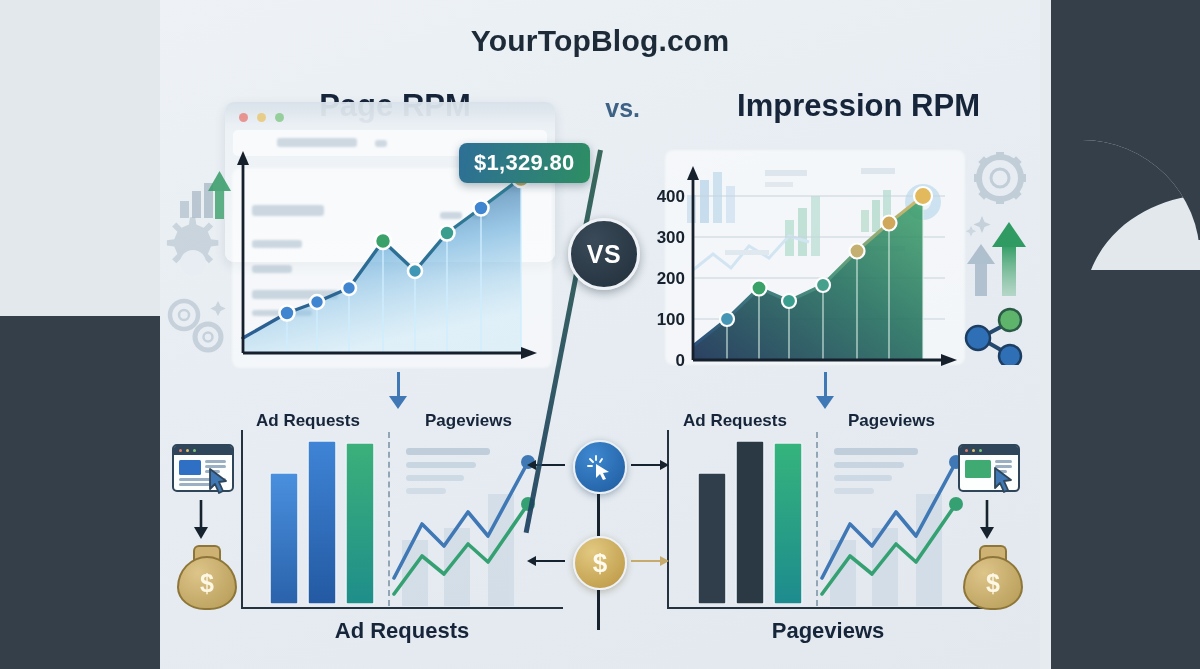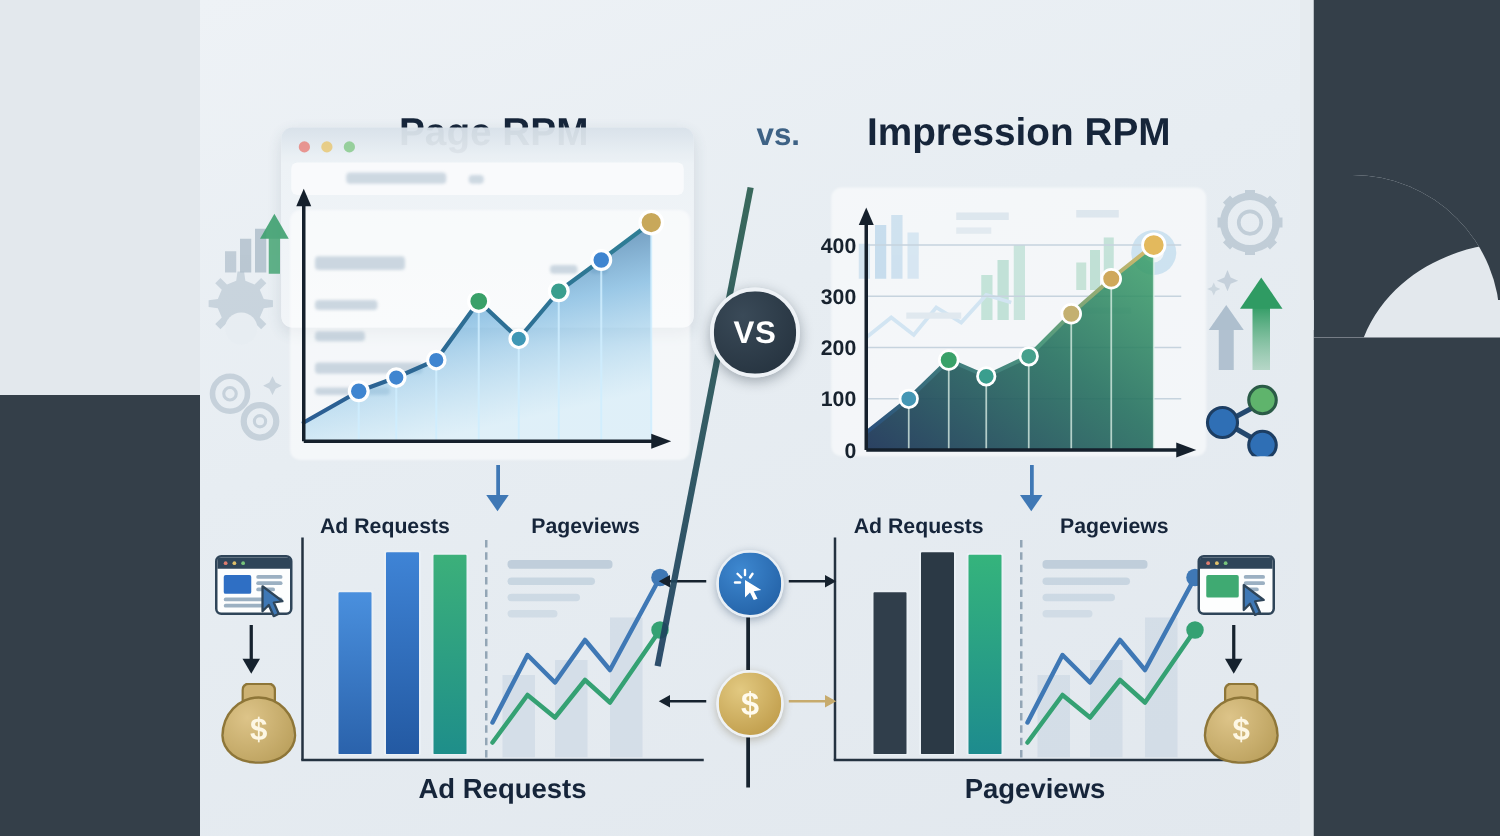--- a/index.html
+++ b/index.html
@@ -18,21 +18,21 @@
   
   .canvas{position:absolute;left:160px;top:0;width:880px;height:669px;
      background:linear-gradient(160deg,#eef2f6 0%,#e7edf2 40%,#e2e8ee 100%);}
 
   
   .site-title{position:absolute;left:0;right:0;top:24px;text-align:center;font-size:30px;font-weight:bold;
      color:#1d2a38;letter-spacing:.2px;}
   .heading-row{position:absolute;left:160px;top:88px;width:880px;height:46px;}
   .h-left{position:absolute;left:120px;top:0;width:230px;text-align:center;font-size:31px;font-weight:bold;color:#16253a;}
   .h-vs{position:absolute;left:400px;top:6px;width:80px;text-align:right;font-size:25px;font-weight:bold;color:#3e6285;}
-  .h-right{position:absolute;left:490px;top:0;width:330px;text-align:center;font-size:31px;font-weight:bold;color:#16253a;}
+  .h-right{position:absolute;left:490px;top:0;width:330px;text-align:right;font-size:31px;font-weight:bold;color:#16253a;}
 
   
   .browser{position:absolute;left:225px;top:102px;width:330px;height:160px;border-radius:9px;
      background:linear-gradient(180deg,#d9e2ea 0%,#eef3f7 18%,#f3f6f9 100%);
      box-shadow:0 4px 14px rgba(40,60,80,.13);filter:blur(.6px);opacity:.95;}
   .dot{position:absolute;top:11px;width:9px;height:9px;border-radius:50%;opacity:.75;}
   .dot.r{left:14px;background:#e8726a;}
   .dot.y{left:32px;background:#e8c25f;}
   .dot.g{left:50px;background:#77c479;}
   .browser-bar{position:absolute;left:8px;top:28px;right:8px;height:26px;background:#fbfcfd;border-radius:5px;opacity:.9;}
@@ -40,21 +40,21 @@
 
   .ghostpanel{position:absolute;border-radius:8px;background:rgba(255,255,255,.55);filter:blur(1px);}
 
   
   .price-badge{position:absolute;left:459px;top:143px;padding:7px 15px;border-radius:8px;
      background:linear-gradient(100deg,#2d6f96 0%,#2e7f7a 55%,#2d8e63 100%);
      color:#fff;font-size:22px;font-weight:bold;letter-spacing:.3px;
      box-shadow:0 3px 9px rgba(25,55,75,.35);}
 
   
-  .vs-circle{position:absolute;left:568px;top:230px;width:66px;height:66px;border-radius:50%;
+  .vs-circle{position:absolute;left:568px;top:218px;width:66px;height:66px;border-radius:50%;
      background:radial-gradient(circle at 35% 30%,#3a4a58,#222f3b);border:3px solid #eef2f6;
      box-shadow:0 3px 10px rgba(20,35,50,.35);display:flex;align-items:center;justify-content:center;
      color:#fff;font-size:25px;font-weight:bold;z-index:12;letter-spacing:.5px;}
   .vs-slash{position:absolute;left:598px;top:150px;width:5px;height:390px;background:linear-gradient(180deg,#2a5d4f,#1d4060);
      transform:rotate(11deg);transform-origin:top center;opacity:.92;z-index:10;}
 
   
   .midlabel{position:absolute;font-size:17px;font-weight:bold;color:#16253a;}
   .botlabel{position:absolute;font-size:22px;font-weight:bold;color:#16253a;}
 
@@ -98,20 +98,21 @@
 
   <div class="canvas"></div>
   <div class="edge-left-dark"></div>
   <div class="edge-right-strip"></div>
   <div class="edge-right-curve"></div>
   <div class="edge-right-dark-bot"></div>
   <svg class="edge-right-cut" style="position:absolute;left:1051px;top:140px;width:149px;height:130px" viewBox="0 0 149 130">
     <path d="M0 0 L149 0 L149 130 L149 55 C110 58 60 80 40 130 L0 130 Z" fill="#343f49"></path>
   </svg>
 
+  <div class="site-title">YourTopBlog.com</div>
 
   <div class="heading-row">
     <div class="h-left">Page RPM</div>
     <div class="h-vs">vs.</div>
     <div class="h-right">Impression RPM</div>
   </div>
 
   <div class="browser">
     <div class="dot r"></div>
     <div class="dot y"></div>
@@ -169,20 +170,21 @@
     </g>
 
     <g stroke="#15202c" stroke-width="2.8">
       <line x1="18" y1="208" x2="300" y2="208"></line>
       <line x1="18" y1="208" x2="18" y2="14"></line>
     </g>
     <path d="M18 6 L12 20 L24 20 Z" fill="#15202c"></path>
     <path d="M312 208 L296 202 L296 214 Z" fill="#15202c"></path>
   </svg>
 
+  <div class="price-badge">$1,329.80</div>
 
   <div class="vs-slash"></div>
   <div class="vs-circle">VS</div>
 
   <div class="ghostpanel" style="left:665px;top:150px;width:300px;height:215px;"></div>
   <svg style="position:absolute;left:665px;top:150px;width:300px;height:215px;" viewBox="0 0 300 215">
     <g opacity=".38">
       <rect x="22" y="45" width="9" height="28" fill="#9fc6e4"></rect>
         <rect x="35" y="30" width="9" height="43" fill="#7fb4da"></rect>
       <rect x="48" y="22" width="9" height="51" fill="#93bfe0"></rect>

